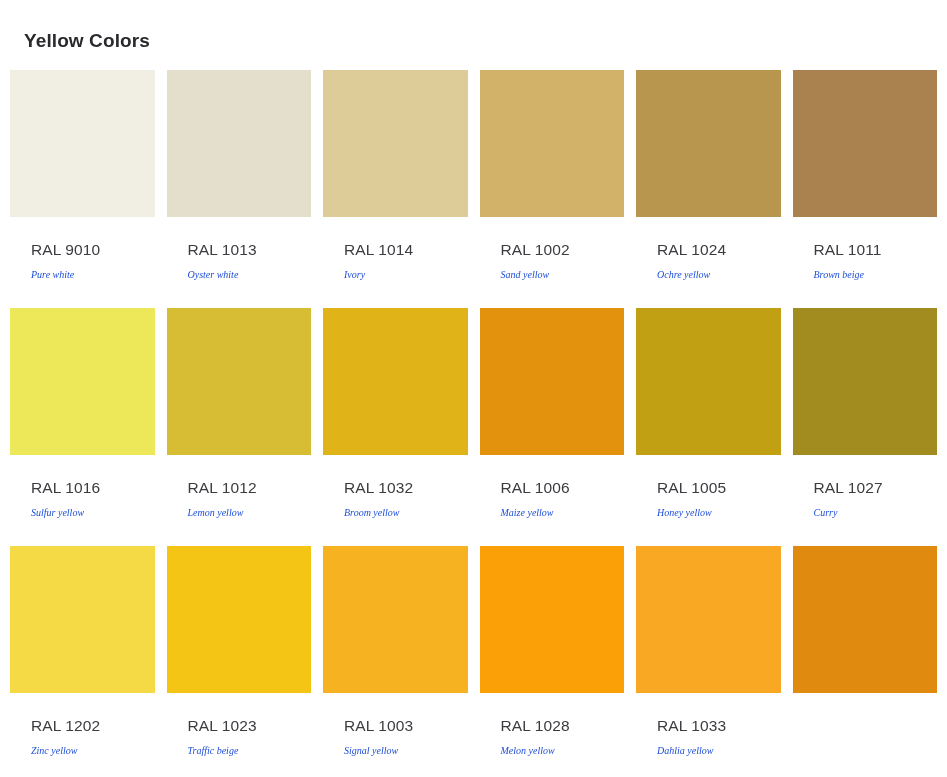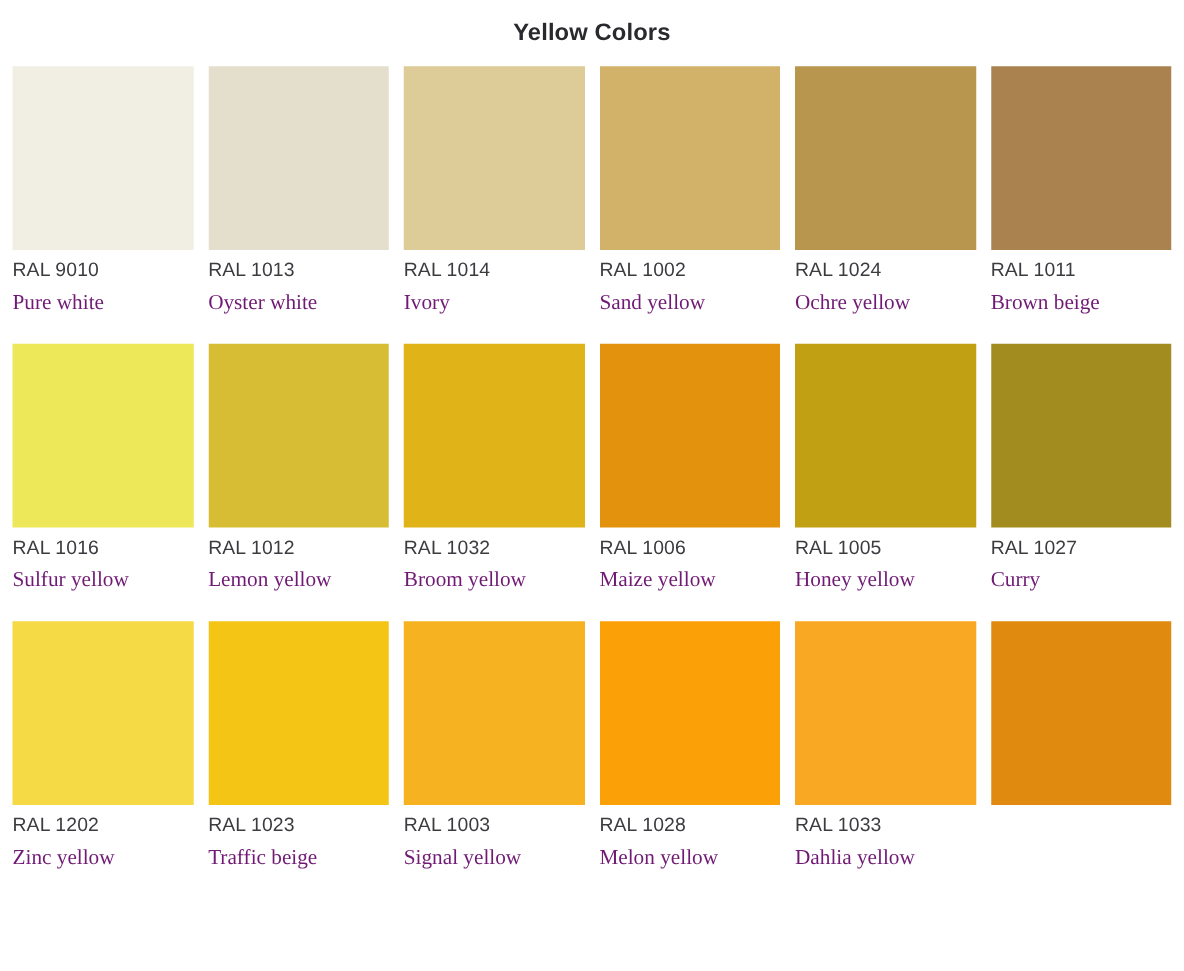--- a/index.html
+++ b/index.html
@@ -21,60 +21,61 @@
     height: 777px;
     box-sizing: border-box;
     padding: 0 10px;
   }
   .page-title {
     font-family: "Liberation Sans", sans-serif;
     font-size: 19px;
     font-weight: bold;
     color: #2a2a2e;
     letter-spacing: 0.1px;
-    margin: 0;
+    margin: 14px;
     padding-top: 12px;
     padding-bottom: 0;
     line-height: 30px;
-    text-align: center;
   }
   .swatch-grid {
     display: grid;
     grid-template-columns: repeat(6, 1fr);
     column-gap: 12px;
     row-gap: 0px;
     margin-top: 11px;
   }
   .swatch-cell {
     display: flex;
     flex-direction: column;
     margin-bottom: 1px;
   }
   .swatch-chip {
     width: 100%;
     height: 147px;
     display: block;
   }
   .swatch-meta {
-    padding-top: 8px;
+    padding-top: 24px;
     padding-bottom: 24px;
+    margin-left: 21px;
   }
   .swatch-code {
     font-family: "Liberation Sans", sans-serif;
     font-size: 15.5px;
     font-weight: normal;
     color: #3b3b40;
     line-height: 17px;
     letter-spacing: 0.1px;
     white-space: nowrap;
   }
   .swatch-name {
     font-family: "Liberation Serif", serif;
-    font-size: 17px;
-    color: #701a75;
+    font-style: italic;
+    font-size: 10px;
+    color: #1d4ed8;
     line-height: 17px;
     margin-top: 8px;
     white-space: nowrap;
   }
 </style>
 </head>
 <body>
 
 <div class="page">
 

